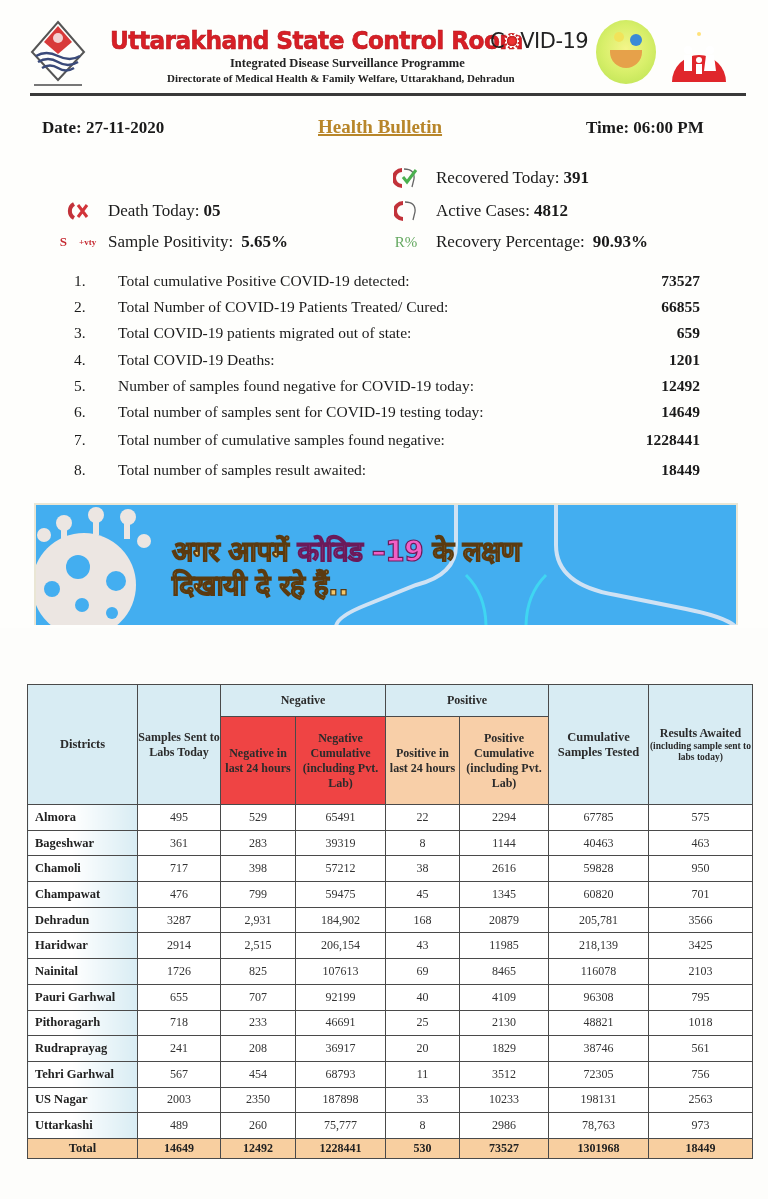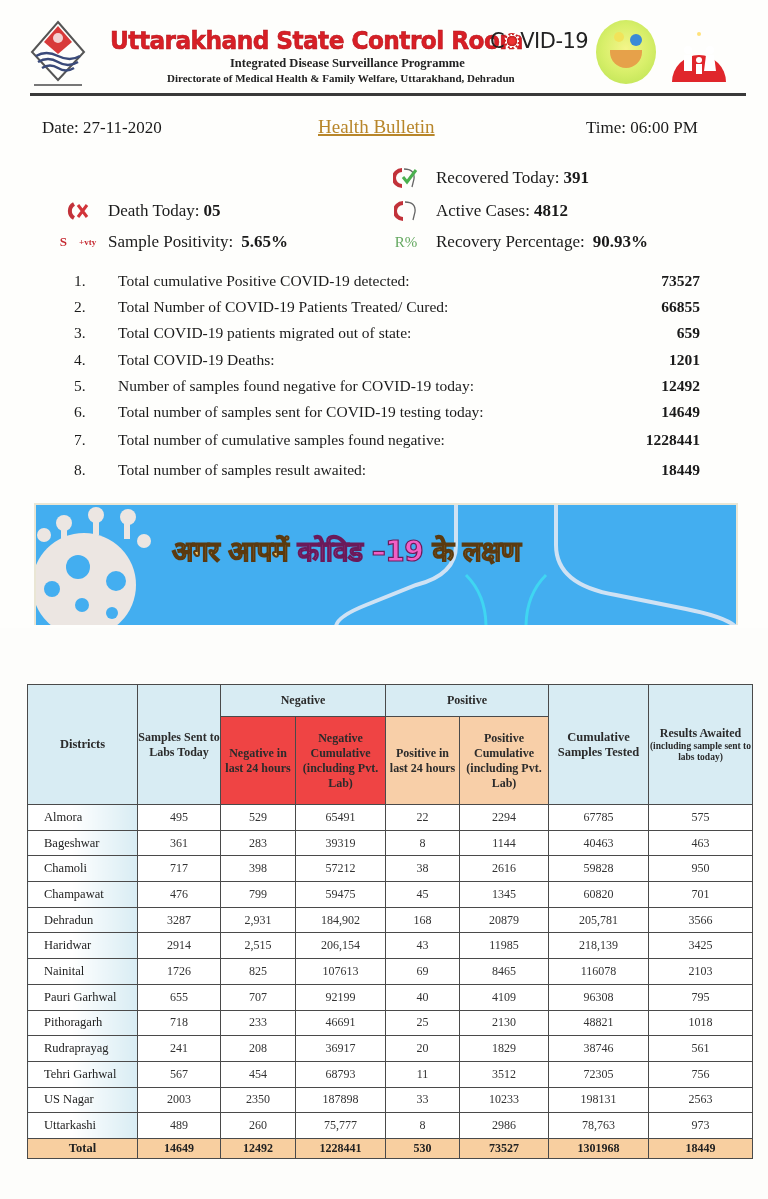--- a/index.html
+++ b/index.html
@@ -15,21 +15,21 @@
   .title-covid .o { display: inline-block; width: 16px; height: 16px; border-radius: 50%; background: radial-gradient(circle, #e33 30%, #b22 60%, #fff 62%); vertical-align: -1px; border: 2px dotted #c22; }
   .subtitle1 { position: absolute; left: 208px; top: 44px; font-size: 12.5px; font-weight: bold; color: #222; white-space: nowrap; }
   .subtitle2 { position: absolute; left: 145px; top: 60px; font-size: 11px; font-weight: bold; color: #222; white-space: nowrap; }
   .logo-idsp { position: absolute; left: 574px; top: 8px; width: 60px; height: 64px; border-radius: 50%; background: radial-gradient(circle at 50% 45%, #f5f58a 0%, #d8ef6a 50%, #b7e14f 100%); }
   .logo-idsp .h1 { position: absolute; left: 14px; top: 30px; width: 32px; height: 18px; background: #e6a14a; border-radius: 0 0 16px 16px; }
   .logo-idsp .h2 { position: absolute; left: 34px; top: 14px; width: 12px; height: 12px; background: #3b8ad6; border-radius: 50%; }
   .logo-idsp .h3 { position: absolute; left: 18px; top: 12px; width: 10px; height: 10px; background: #f1e35a; border-radius: 50%; }
   .logo-nhm { position: absolute; left: 644px; top: 8px; width: 66px; height: 70px; }
   .rule { position: absolute; left: 30px; top: 93px; width: 716px; height: 3px; background: #3a3a3a; }
 
-  .dateline { position: absolute; top: 118px; font-size: 17px; font-weight: normal; white-space: nowrap; text-align: center; }
+  .dateline { position: absolute; top: 118px; font-size: 17px; font-weight: bold; white-space: nowrap; text-align: center; }
   .date { left: 42px; }
   .bulletin { left: 318px; color: #b8862a; text-decoration: underline; font-size: 19px; top: 116px; text-decoration-thickness: 2px; }
   .time { left: 586px; }
 
   .kpi { position: absolute; display: flex; align-items: center; font-size: 17px; white-space: nowrap; height: 24px; }
   .kpi .ic { width: 36px; height: 22px; display: flex; align-items: center; justify-content: center; margin-right: 12px; }
   .kpi b { margin-left: 4px; }
   .ic-txt-red { color: #c62a32; font-weight: bold; font-size: 13px; font-family: "Liberation Serif", serif; }
   .ic-txt-red sup { font-size: 9px; padding-left: 12px; }
   .ic-txt-green { color: #64a860; font-size: 15px; font-family: "Liberation Serif", serif; }
@@ -52,21 +52,21 @@
   .tbl-wrap { position: absolute; left: 27px; top: 684px; width: 725px; }
   table { border-collapse: collapse; width: 725px; table-layout: fixed; font-family: "Liberation Serif", serif; }
   td, th { border: 1.5px solid #4a4a4a; text-align: center; vertical-align: middle; font-size: 12px; }
   th { font-weight: bold; color: #2b2b2b; line-height: 15px; }
   .h-blue { background: #d8ecf3; }
   .h-green { background: #ef4444; }
   .h-orange { background: #f8cfa8; }
   .h-small { font-size: 9.5px; line-height: 11px; }
   .h-big { font-size: 12.5px; }
   tbody td { height: 25.7px; font-size: 12px; color: #333; background: #fff; }
-  tbody td.dist { text-align: left; padding-left: 16px; font-weight: normal; background: linear-gradient(90deg, #ffffff 40%, #d8ecf3 100%); font-size: 12.5px; color: #222; }
+  tbody td.dist { text-align: left; padding-left: 7px; font-weight: bold; background: linear-gradient(90deg, #ffffff 40%, #d8ecf3 100%); font-size: 12.5px; color: #222; }
   tr.total td { background: #f8cfa0; font-weight: bold; height: 20px; color: #222; }
   tr.total td.dist { text-align: center; padding-left: 0; background: #f8cfa0; }
 </style>
 </head>
 <body>
 
 <div class="sheet">
   <div class="header">
 
     <svg class="logo-uk" viewBox="0 0 64 72">
@@ -212,20 +212,21 @@
           <circle cx="16" cy="84" r="8"></circle>
           <circle cx="46" cy="100" r="7"></circle>
           <circle cx="76" cy="108" r="6"></circle>
       </g>
       <path d="M420,0 L420,40 Q420,70 380,80 L330,100 Q300,112 300,122" stroke="#cfe2f4" stroke-width="4" fill="none"></path>
       <path d="M520,0 L520,40 Q520,80 580,90 L650,104 Q690,112 700,122" stroke="#cfe2f4" stroke-width="4" fill="none"></path>
       <path d="M430,70 Q450,90 450,122" stroke="#3fd6f2" stroke-width="3" fill="none"></path>
       <path d="M510,70 Q490,90 490,122" stroke="#3fd6f2" stroke-width="3" fill="none"></path>
     </svg>
     <div class="banner-l1"><span>अगर आपमें </span><span class="pink">कोविड –19</span><span> के लक्षण</span></div>
+    <div class="banner-l2">दिखायी दे रहे हैं..</div>
   </div>
 </div>
 
 <div class="tbl-wrap">
   <table>
     <colgroup>
       <col style="width:110px">
         <col style="width:83px">
         <col style="width:75px">
         <col style="width:90px">

